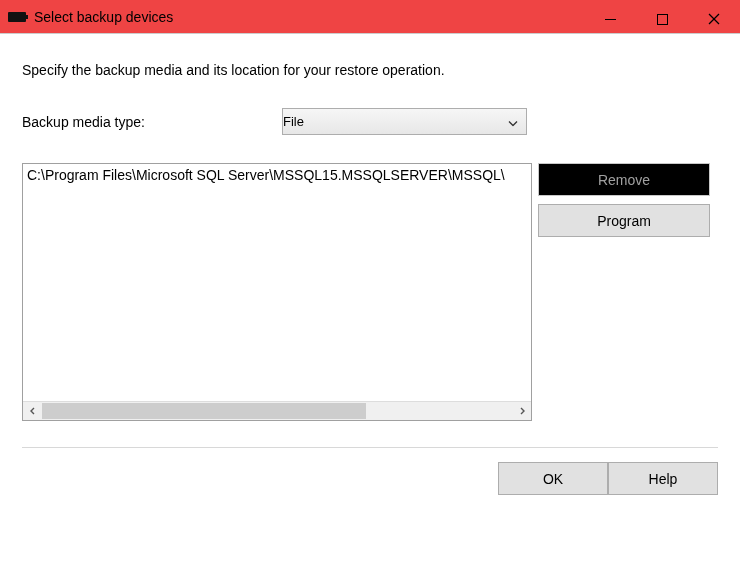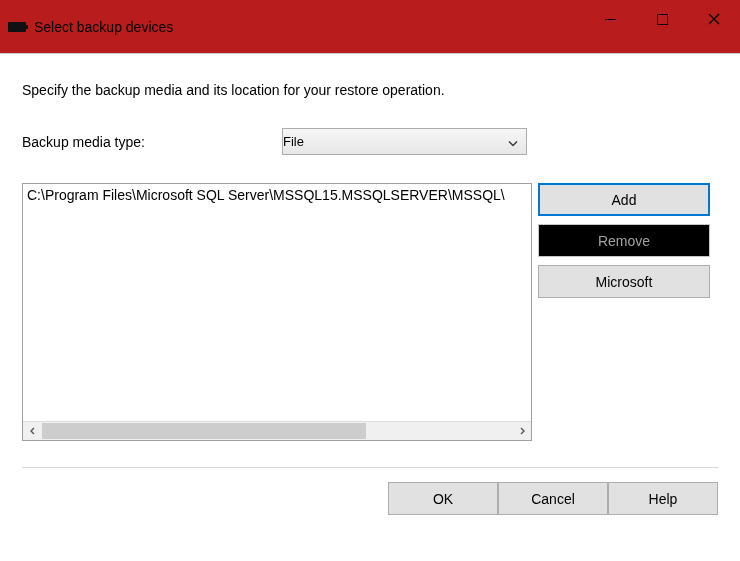--- a/index.html
+++ b/index.html
@@ -10,25 +10,25 @@
     body {
       font-family: "Segoe UI", Tahoma, sans-serif;
       font-size: 13px;
       background: #fff;
       width: 740px;
       height: 561px;
       overflow: hidden;
       color: #000;
     }
     .titlebar {
-      height: 54px;
+      height: 34px;
       display: flex;
       align-items: center;
       padding: 0 0 0 8px;
-      background: #b91c1c;
+      background: #ef4444;
       border-bottom: 1px solid #ccc;
     }
     .titlebar-icon {
       width: 18px;
       height: 10px;
       margin-right: 8px;
       display: inline-block;
       background: #111;
       border-radius: 1px;
       position: relative;
@@ -248,26 +248,24 @@
         </div>
         <div class="hscroll-btn">
           <svg width="8" height="8">
               <polyline points="3,1 6,4 3,7" fill="none" stroke="#555" stroke-width="1.4"></polyline>
             </svg>
         </div>
       </div>
     </div>
 
     <div class="side-buttons">
-      <button class="btn primary">Add</button>
       <button class="btn disabled">Remove</button>
-      <button class="btn">Microsoft</button>
+      <button class="btn">Program</button>
     </div>
   </div>
 
   <hr class="hr">
 
   <div class="footer">
     <button class="btn">OK</button>
-    <button class="btn">Cancel</button>
     <button class="btn">Help</button>
   </div>
 </div>
 
 </body></html>

